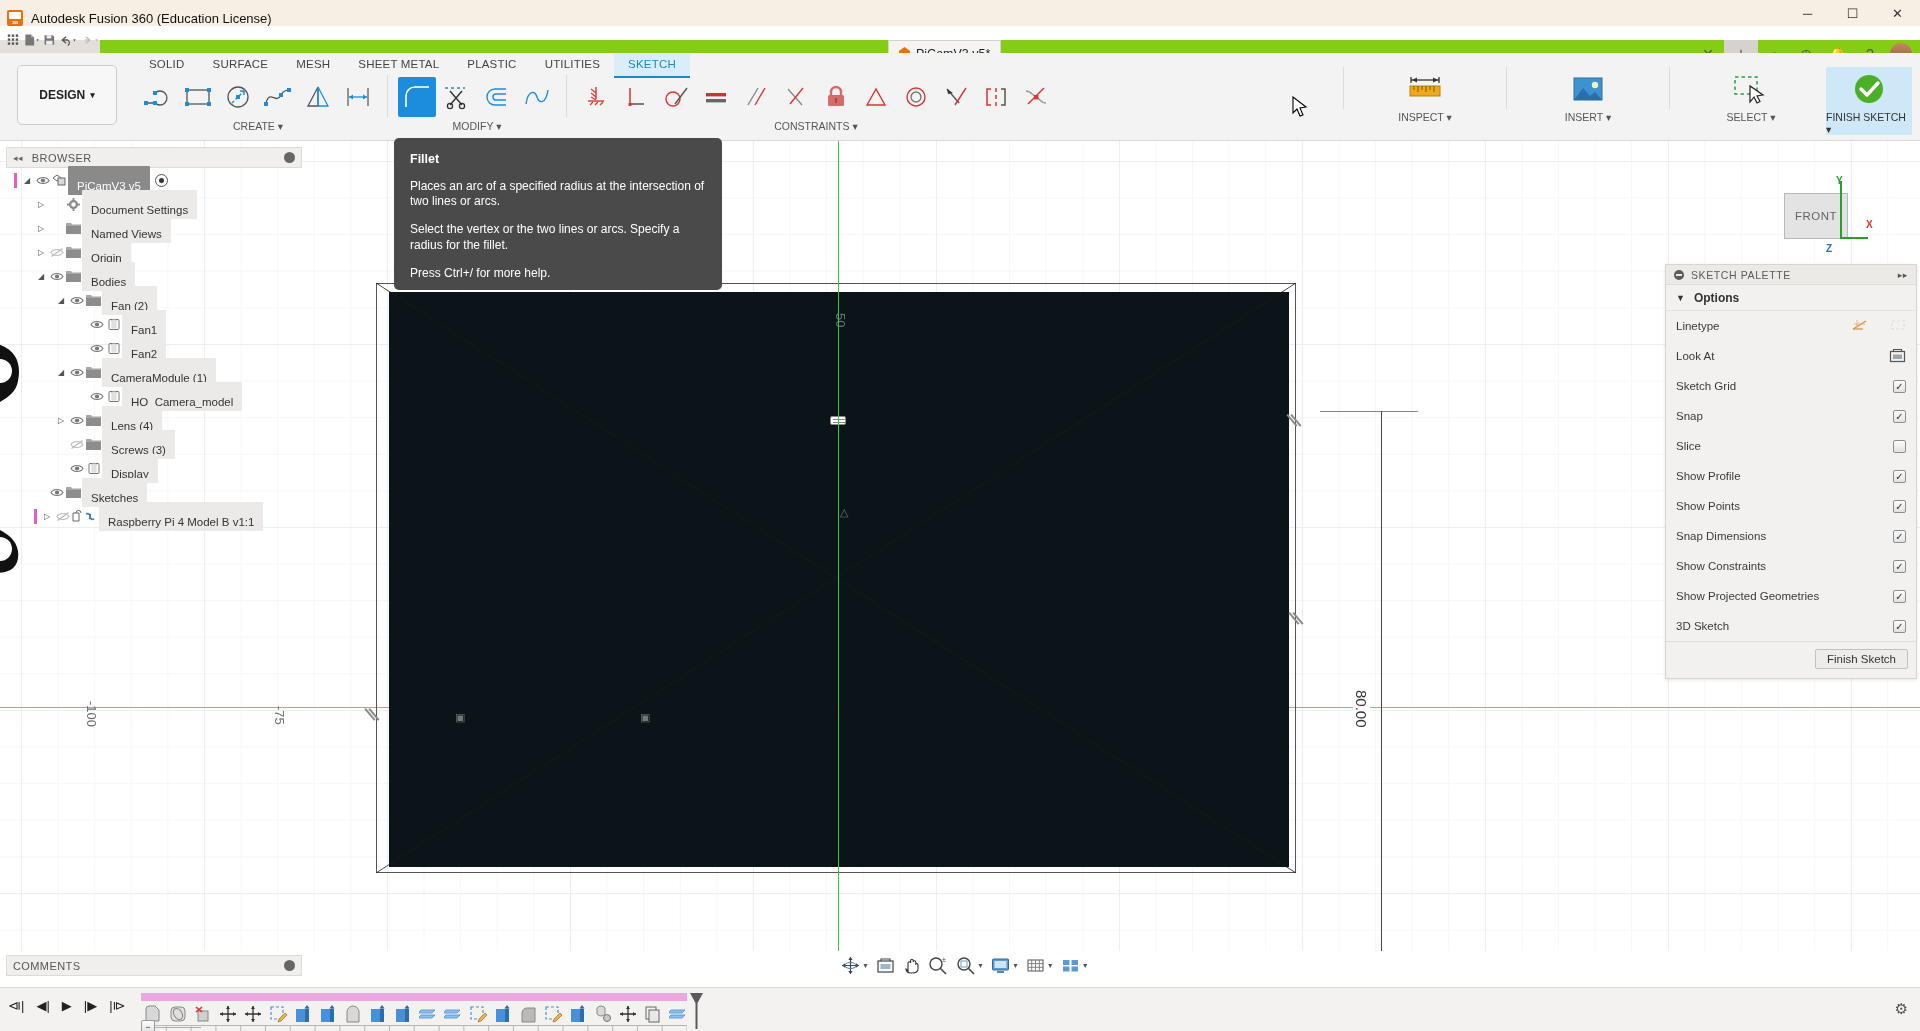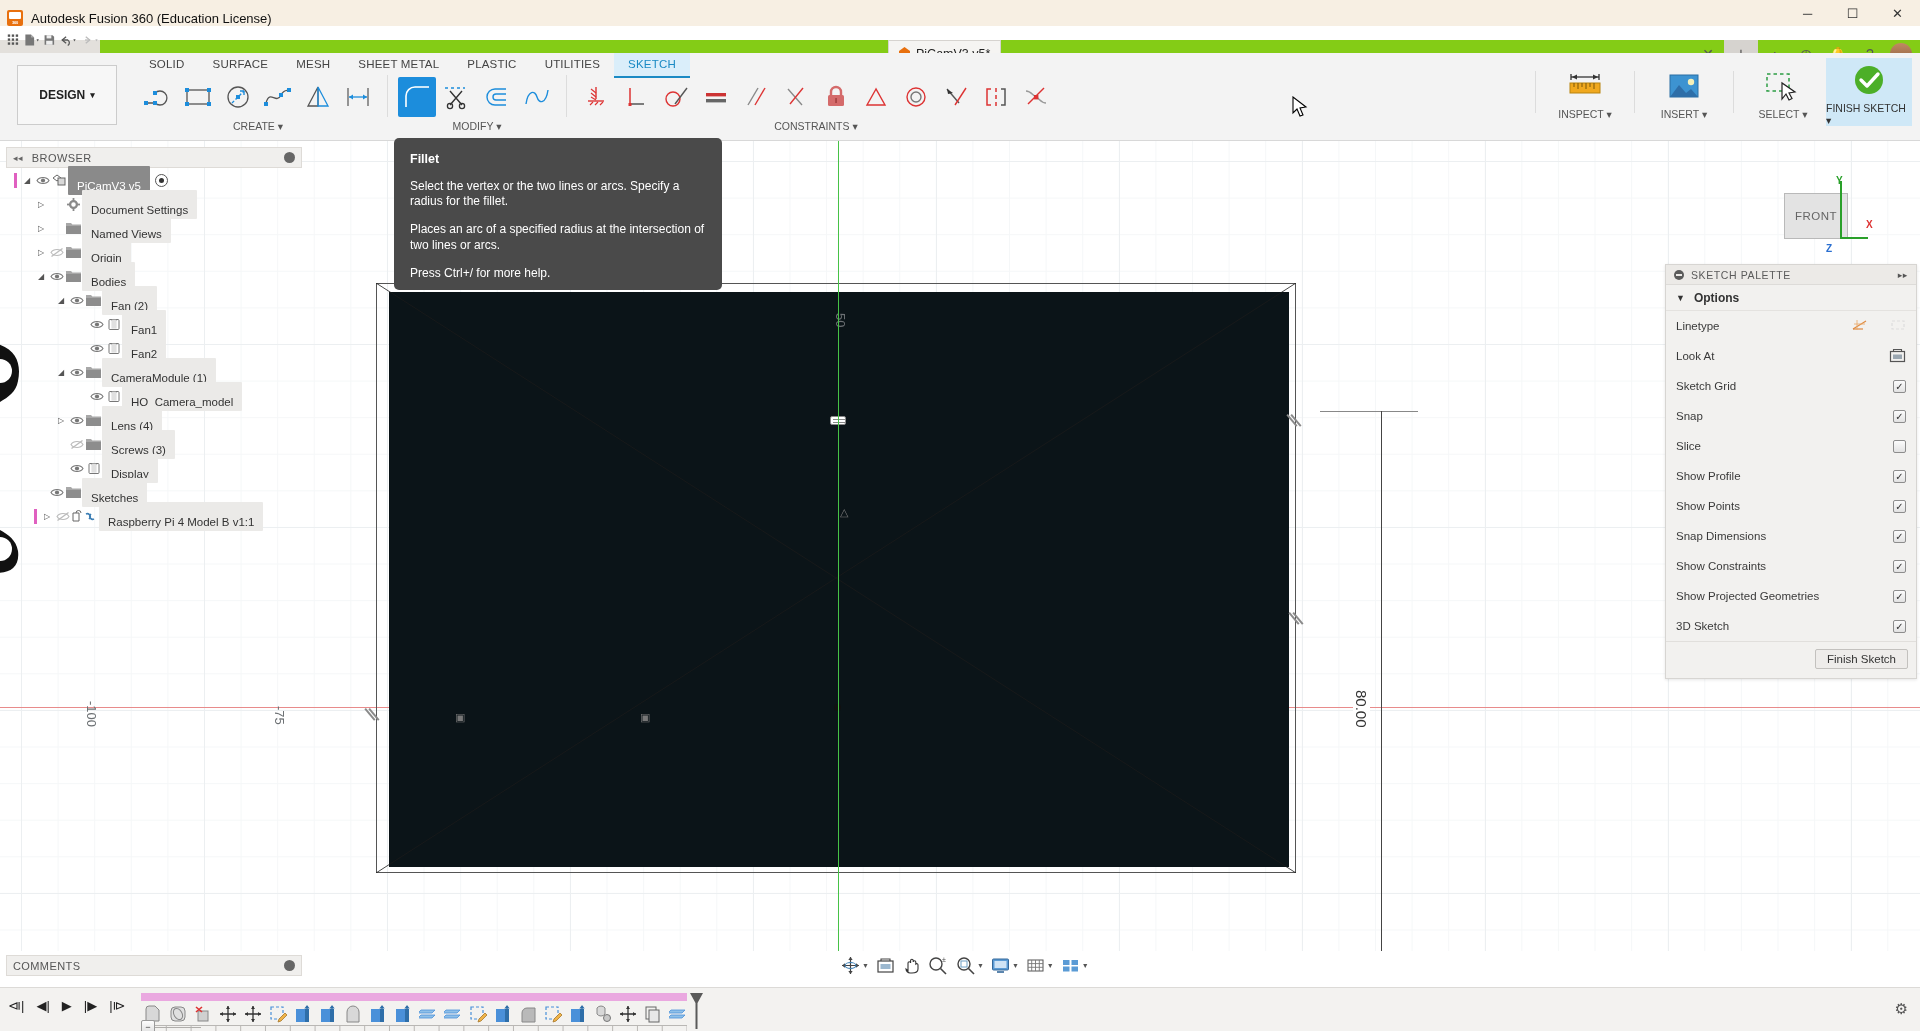--- a/index.html
+++ b/index.html
@@ -64,21 +64,21 @@
   .avatar::after{ content:""; position:absolute; left:3px; bottom:0;
     width:16px; height:9px; background:#f0f0f0; border-radius:8px 8px 0 0;}
 
   
   .ribbon {
     position:absolute; left:0; top:53px; width:1920px; height:88px;
     background:#f3f3f3; border-bottom:1px solid #d8d8d8;
   }
   .design-box {
     position:absolute; left:17px; top:12px; width:100px; height:60px;
-    border:1px solid #ccc; background:#f7f7f7; border-radius:0;
+    border:1px solid #ccc; background:#f7f7f7; border-radius:5px;
     display:flex; align-items:center; justify-content:center;
     font-size:12px; color:#222; font-weight:bold;
   }
   .wstabs { position:absolute; left:135px; top:0; display:flex; }
   .wstab {
     padding:5px 14px 6px; font-size:11.5px; color:#444; letter-spacing:.2px;
   }
   .wstab.active { color:#1a8ac4; background:#daeefa;
     border-bottom:2px solid #1a8ac4; }
 
@@ -86,22 +86,22 @@
     align-items:flex-start; height:66px; }
   .grp { display:flex; flex-direction:column; align-items:center; }
   .grp-icons { display:flex; align-items:center; gap:2px; padding:0 4px;
     height:44px; }
   .grp-label { font-size:10.5px; color:#555; margin-top:1px; }
   .tool { width:38px; height:40px; display:flex; align-items:center;
     justify-content:center; border-radius:2px; }
   .tool.sel { background:#1c8ddc; }
   .divider { width:1px; height:42px; background:#dcdcdc; margin:0 6px; }
 
-  .rgroups { position:absolute; right:8px; top:6px; display:flex;
-    align-items:center; height:66px;}
+  .rgroups { position:absolute; right:8px; top:14px; display:flex;
+    align-items:flex-start; height:66px;gap:32px;}
   .bigtool { width:86px; display:flex; flex-direction:column;
     align-items:center; }
   .bigtool .ic { height:44px; display:flex; align-items:center;
     justify-content:center; }
   .bigtool.fin { background:#cfe8f7; }
   .bigtool.fin .lbl { color:#333; }
   .lbl { font-size:10.5px; color:#555; }
 
   
   .tooltip {
@@ -1090,22 +1090,22 @@
         <rect x="10.5" y="4" width="6.5" height="5" fill="#5b9bd5"></rect>
         <rect x="2" y="10.5" width="6.5" height="5" fill="#5b9bd5"></rect>
         <rect x="10.5" y="10.5" width="6.5" height="5" fill="#5b9bd5"></rect>
       </svg>
       <span class="nav-c">▼</span>
     </div>
   </div>
 
   <div class="tooltip">
     <div class="tt-title">Fillet</div>
+    <div class="tt-p">Places an arc of a specified radius at the intersection of two lines or arcs.</div>
     <div class="tt-p">Select the vertex or the two lines or arcs. Specify a radius for the fillet.</div>
-    <div class="tt-p">Places an arc of a specified radius at the intersection of two lines or arcs.</div>
     <div class="tt-p">Press Ctrl+/ for more help.</div>
   </div>
 
   <svg style="position:absolute;left:1292px;top:96px;width:16px;height:22px;z-index:95;">
     <path d="M1 1 L1 17 L5 13 L8 20 L11 19 L8 12 L14 11 Z" fill="#fff" stroke="#000" stroke-width="1.1"></path>
   </svg>
 
   <div class="timeline">
     <div class="tl-play">
       <span class="tl-btn">⧏|</span>

